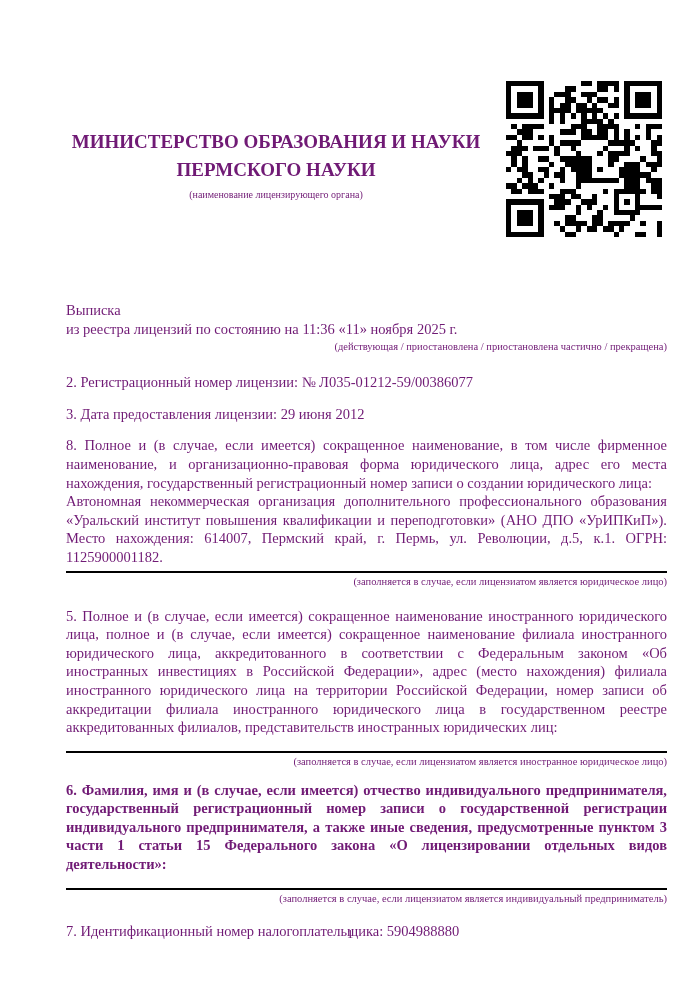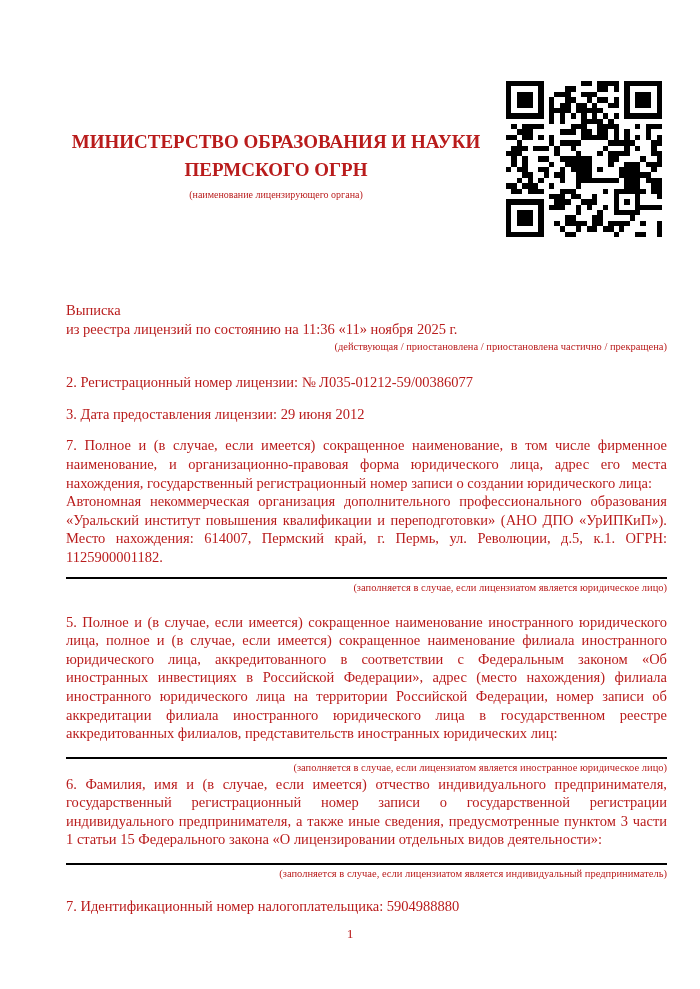--- a/index.html
+++ b/index.html
@@ -3,21 +3,21 @@
 <meta charset="utf-8">
 <style>
   html, body { margin: 0; padding: 0; background: #e8e8e8; }
   .page {
     position: relative;
     width: 700px;
     height: 989px;
     margin: 0 auto;
     background: #ffffff;
     font-family: "Liberation Serif", "DejaVu Serif", serif;
-    color: #b91c1c;
+    color: #701a75;
     overflow: hidden;
   }
   .qr {
     position: absolute;
     top: 81px;
     left: 506px;
     width: 156px;
     height: 156px;
   }
   .qr svg { width: 100%; height: 100%; display: block; }
@@ -52,25 +52,25 @@
   .para {
     text-align: justify;
     margin: 0;
   }
   .item-1 { margin-top: 33px; }
   .item-2 { margin-top: 20px; }
   .item-3 { margin-top: 13px; }
   .item-4-label { margin-top: 13px; }
   .item-4-value {
     margin-top: 0;
-    padding-bottom: 10px;
+    padding-bottom: 4px;
     border-bottom: 2px solid #000;
   }
   .item-5 { margin-top: 19px; }
-  .item-6 { margin-top: 1px; }
+  .item-6 { margin-top: 13px; font-weight: bold; }
   .item-7 { margin-top: 17px; }
   .caption {
     font-size: 10.5px;
     line-height: 13px;
     text-align: right;
     margin: 2px 0 0 0;
   }
   .rule {
     border-top: 2px solid #000;
     height: 0;
@@ -501,38 +501,38 @@
         <rect x="12" y="28" width="1" height="1" fill="#000"></rect>
         <rect x="20" y="28" width="1" height="1" fill="#000"></rect>
         <rect x="24" y="28" width="1" height="1" fill="#000"></rect>
         <rect x="25" y="28" width="1" height="1" fill="#000"></rect>
         <rect x="28" y="28" width="1" height="1" fill="#000"></rect>
       </svg>
   </div>
 
   <div class="header-text">
     <div class="ministry">МИНИСТЕРСТВО ОБРАЗОВАНИЯ И НАУКИ</div>
-    <div class="ministry">ПЕРМСКОГО ОГРН</div>
+    <div class="ministry">ПЕРМСКОГО НАУКИ</div>
     <div class="authority-caption">(наименование лицензирующего органа)</div>
   </div>
 
   <div class="doc-column">
 
     <div class="title-block">
       <div>Выписка</div>
       <div>из реестра лицензий по состоянию на 11:36 «11» ноября 2025 г.</div>
     </div>
 
     <p class="caption">(действующая / приостановлена / приостановлена частично / прекращена)</p>
 
     <p class="para item-2">2. Регистрационный номер лицензии: № Л035-01212-59/00386077</p>
 
     <p class="para item-3">3. Дата предоставления лицензии: 29 июня 2012</p>
 
-    <p class="para item-4-label">7. Полное и (в случае, если имеется) сокращенное наименование, в том числе фирменное наименование, и организационно-правовая форма юридического лица, адрес его места нахождения, государственный регистрационный номер записи о создании юридического лица:</p>
+    <p class="para item-4-label">8. Полное и (в случае, если имеется) сокращенное наименование, в том числе фирменное наименование, и организационно-правовая форма юридического лица, адрес его места нахождения, государственный регистрационный номер записи о создании юридического лица:</p>
     <p class="para item-4-value">Автономная некоммерческая организация дополнительного профессионального образования «Уральский институт повышения квалификации и переподготовки» (АНО ДПО «УрИПКиП»). Место нахождения: 614007, Пермский край, г. Пермь, ул. Революции, д.5, к.1. ОГРН: 1125900001182.</p>
     <p class="caption">(заполняется в случае, если лицензиатом является юридическое лицо)</p>
 
     <p class="para item-5">5. Полное и (в случае, если имеется) сокращенное наименование иностранного юридического лица, полное и (в случае, если имеется) сокращенное наименование филиала иностранного юридического лица, аккредитованного в соответствии с Федеральным законом «Об иностранных инвестициях в Российской Федерации», адрес (место нахождения) филиала иностранного юридического лица на территории Российской Федерации, номер записи об аккредитации филиала иностранного юридического лица в государственном реестре аккредитованных филиалов, представительств иностранных юридических лиц:</p>
     <div class="rule"></div>
     <p class="caption">(заполняется в случае, если лицензиатом является иностранное юридическое лицо)</p>
 
     <p class="para item-6">6. Фамилия, имя и (в случае, если имеется) отчество индивидуального предпринимателя, государственный регистрационный номер записи о государственной регистрации индивидуального предпринимателя, а также иные сведения, предусмотренные пунктом 3 части 1 статьи 15 Федерального закона «О лицензировании отдельных видов деятельности»:</p>
     <div class="rule"></div>
     <p class="caption">(заполняется в случае, если лицензиатом является индивидуальный предприниматель)</p>

